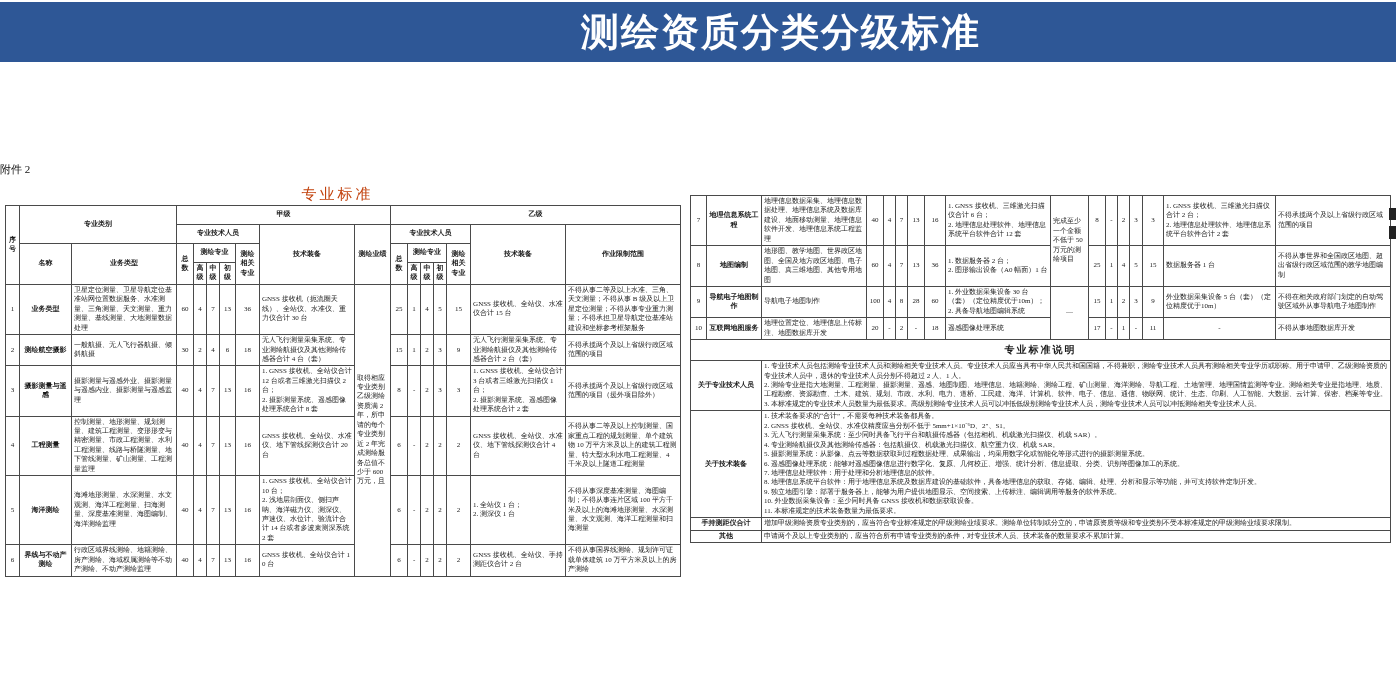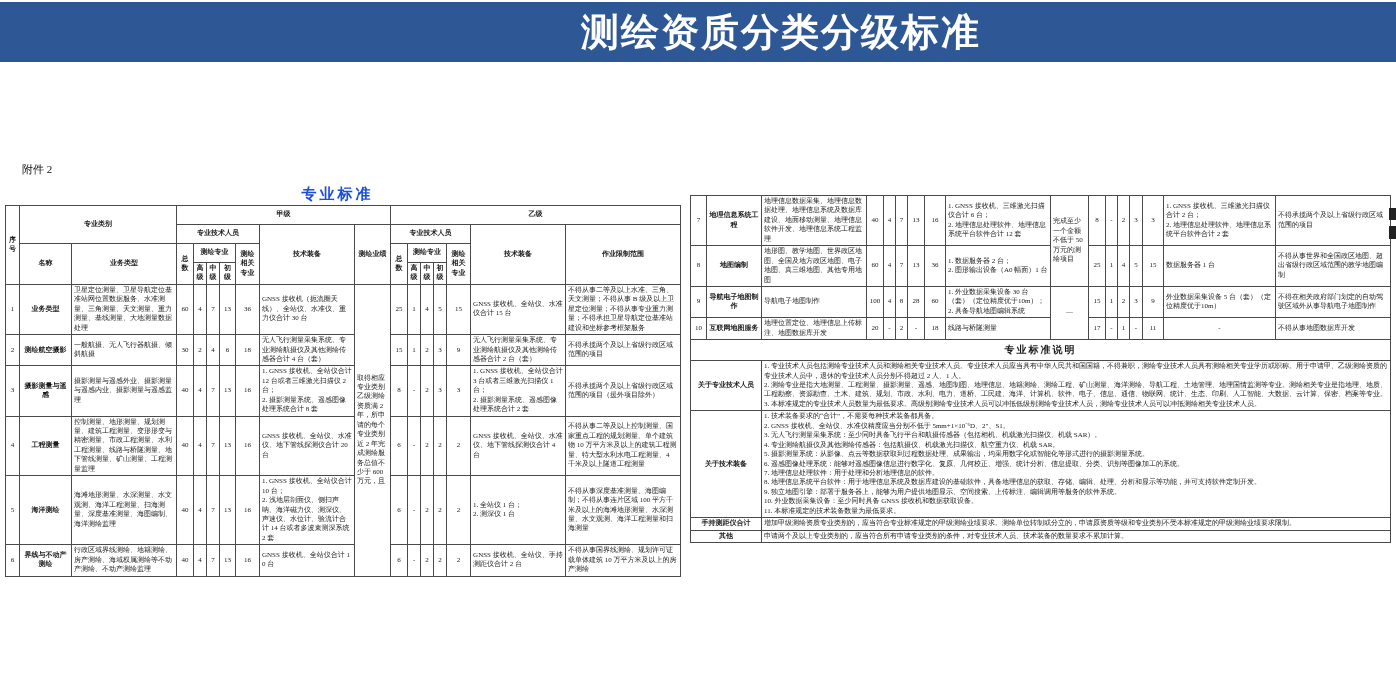--- a/index.html
+++ b/index.html
@@ -19,26 +19,26 @@
   .banner-title{
     position:absolute;left:13px;top:0;width:100%;height:100%;
     box-sizing:border-box;padding-left:140px;
     display:flex;align-items:center;justify-content:center;
     color:#ffffff;font-size:38px;font-weight:bold;
     font-family:"Liberation Sans", sans-serif;
     letter-spacing:2px;
   }
   
   .attachment{
-    position:absolute;left:22px;top:162px;
+    position:absolute;left:0;top:162px;
     font-size:11px;color:#111;
   }
   .table-title{
     position:absolute;left:5px;top:185px;width:665px;
-    text-align:center;font-size:15px;font-weight:bold;letter-spacing:3px;color:#1d4ed8;
+    text-align:center;font-size:15px;font-weight:normal;letter-spacing:3px;color:#c2410c;
   }
   
   table.doc{
     border-collapse:collapse;table-layout:fixed;
     font-size:7px;line-height:1.35;color:#1a1a1a;
     font-family:"Liberation Serif", serif;
   }
   table.doc td{
     border:1px solid #4a4a4a;
     padding:1px 2px;
@@ -322,21 +322,21 @@
   </tr>
   <tr>
     <td class="ctr">10</td>
     <td class="namecell">互联网地图服务</td>
     <td class="lft">地理位置定位、地理信息上传标注、地图数据库开发</td>
     <td class="ctr">20</td>
     <td class="ctr">-</td>
     <td class="ctr">2</td>
     <td class="ctr">-</td>
     <td class="ctr">18</td>
-    <td class="lft">线路与桥隧测量</td>
+    <td class="lft">遥感图像处理系统</td>
     <td class="ctr">17</td>
     <td class="ctr">-</td>
     <td class="ctr">1</td>
     <td class="ctr">-</td>
     <td class="ctr">11</td>
     <td class="ctr">-</td>
     <td class="lft">不得从事地图数据库开发</td>
   </tr>
 
   <tr>

